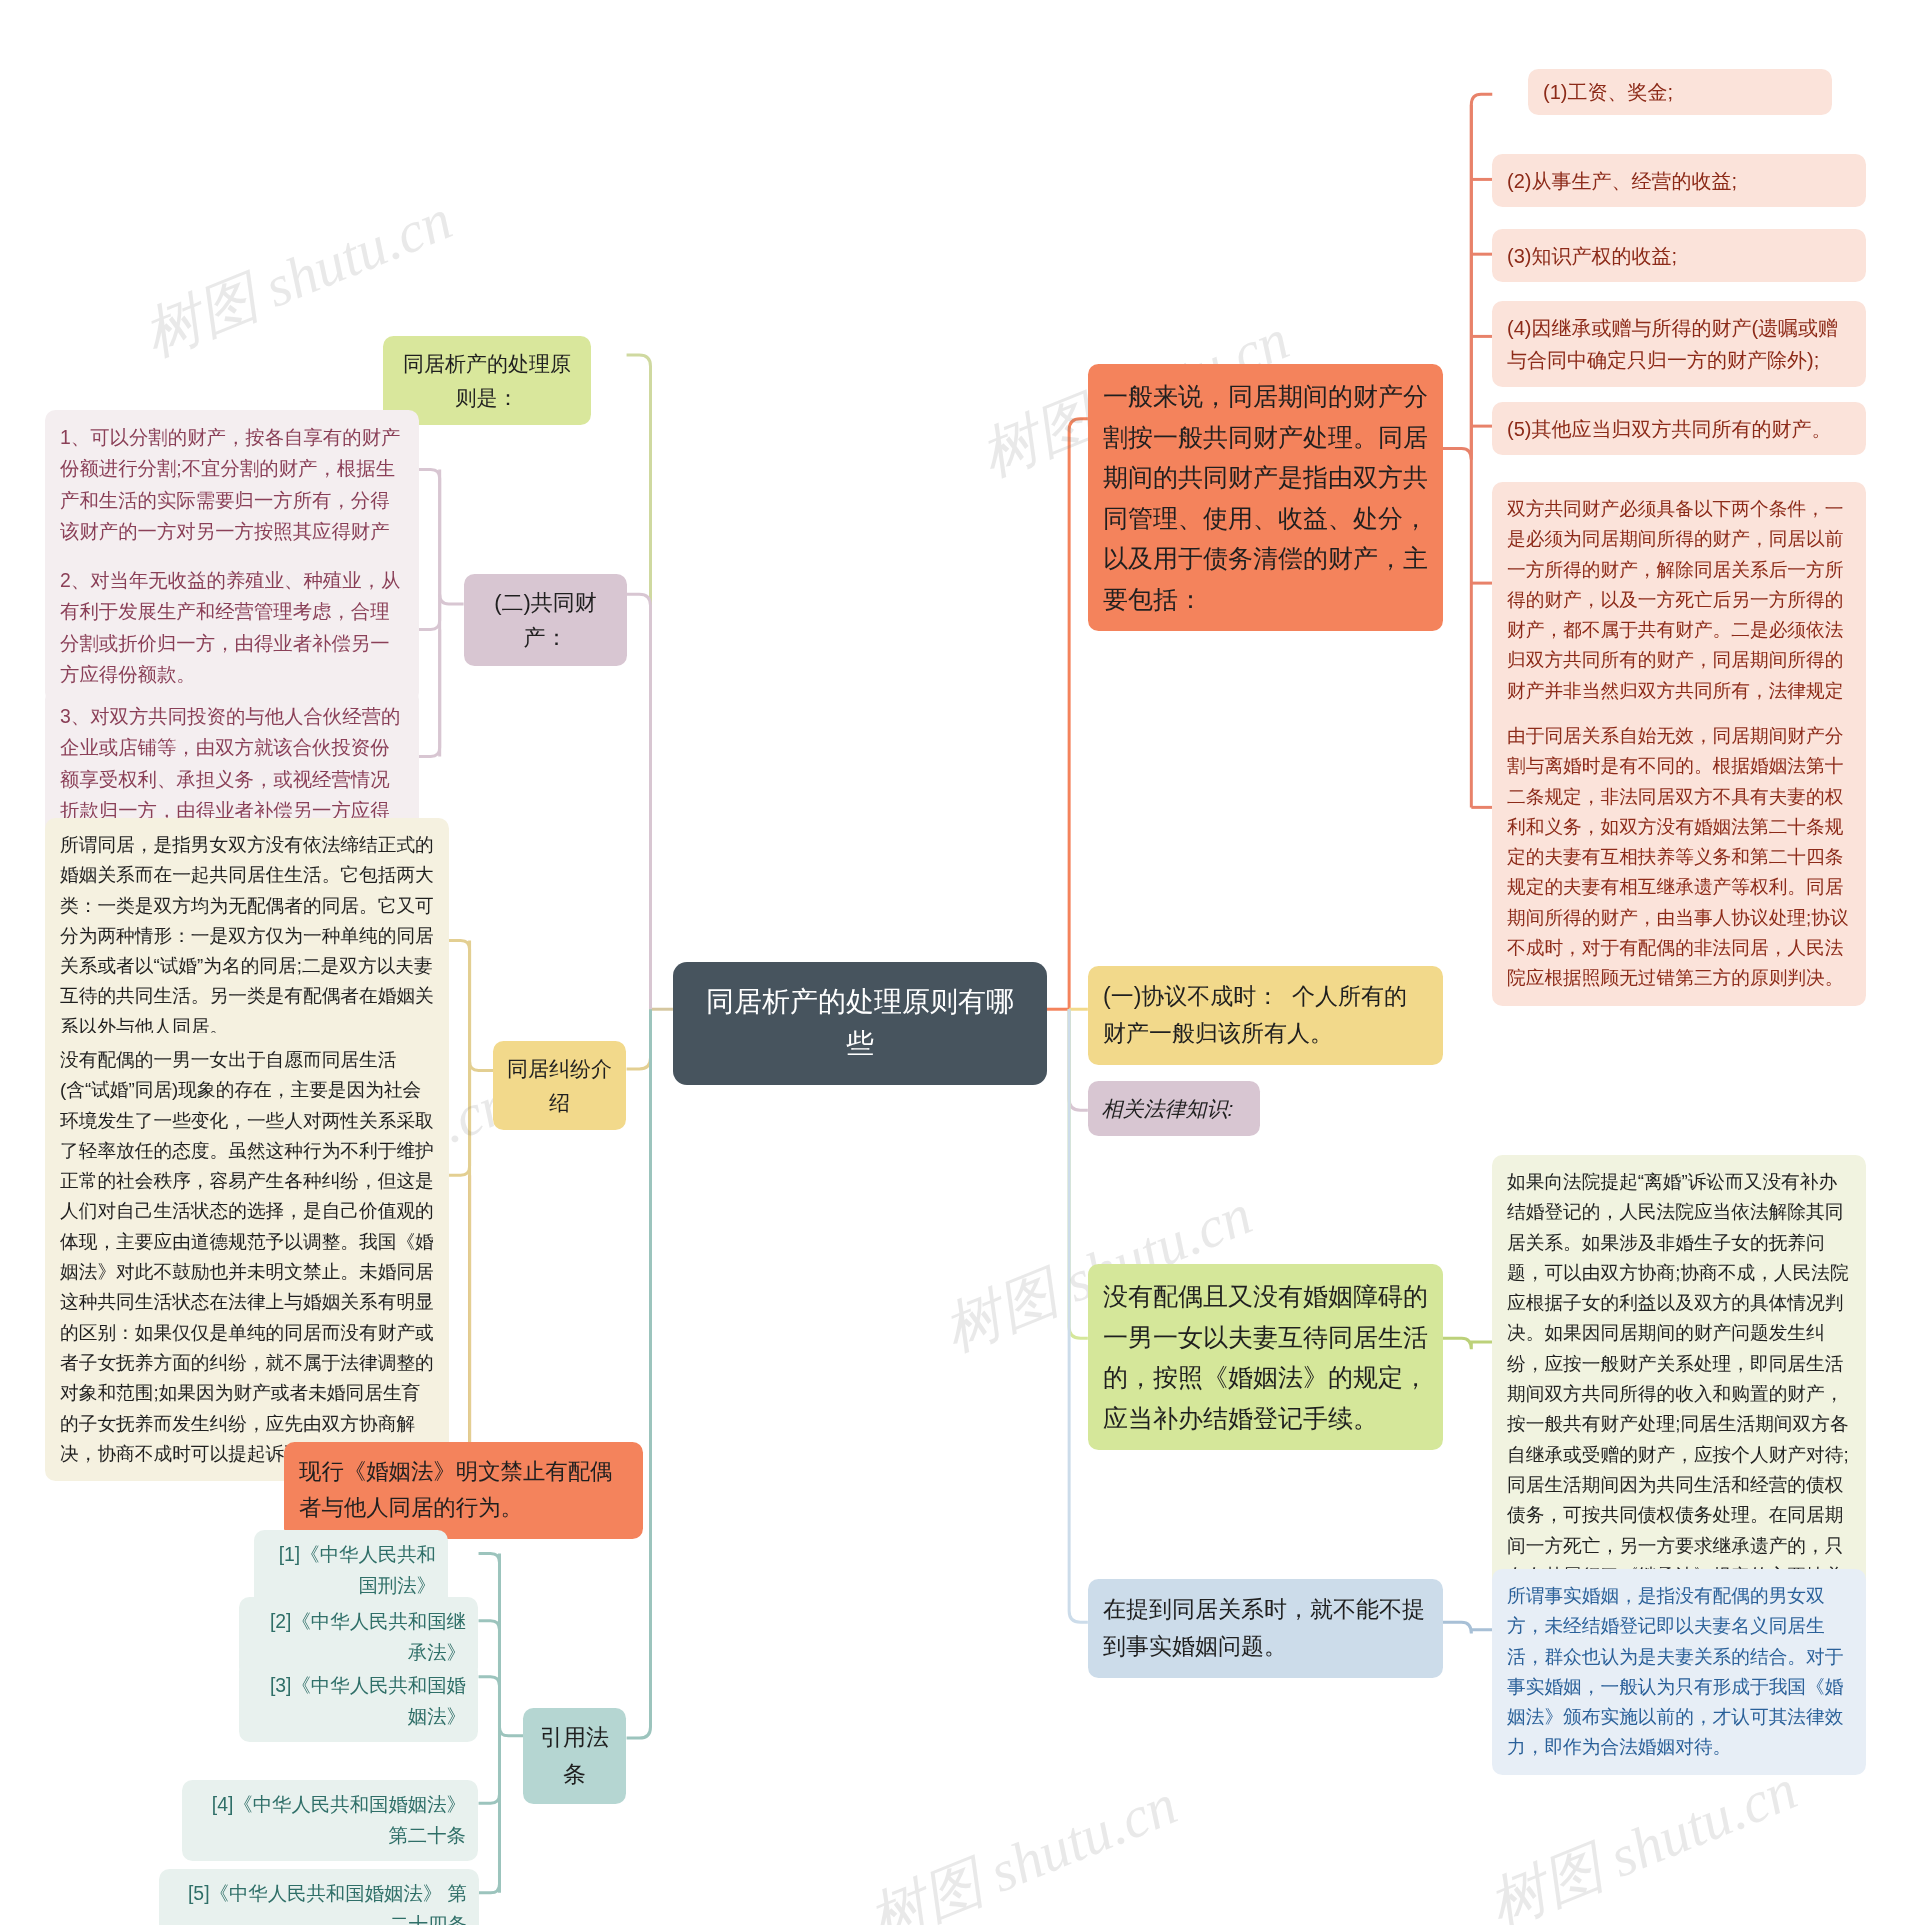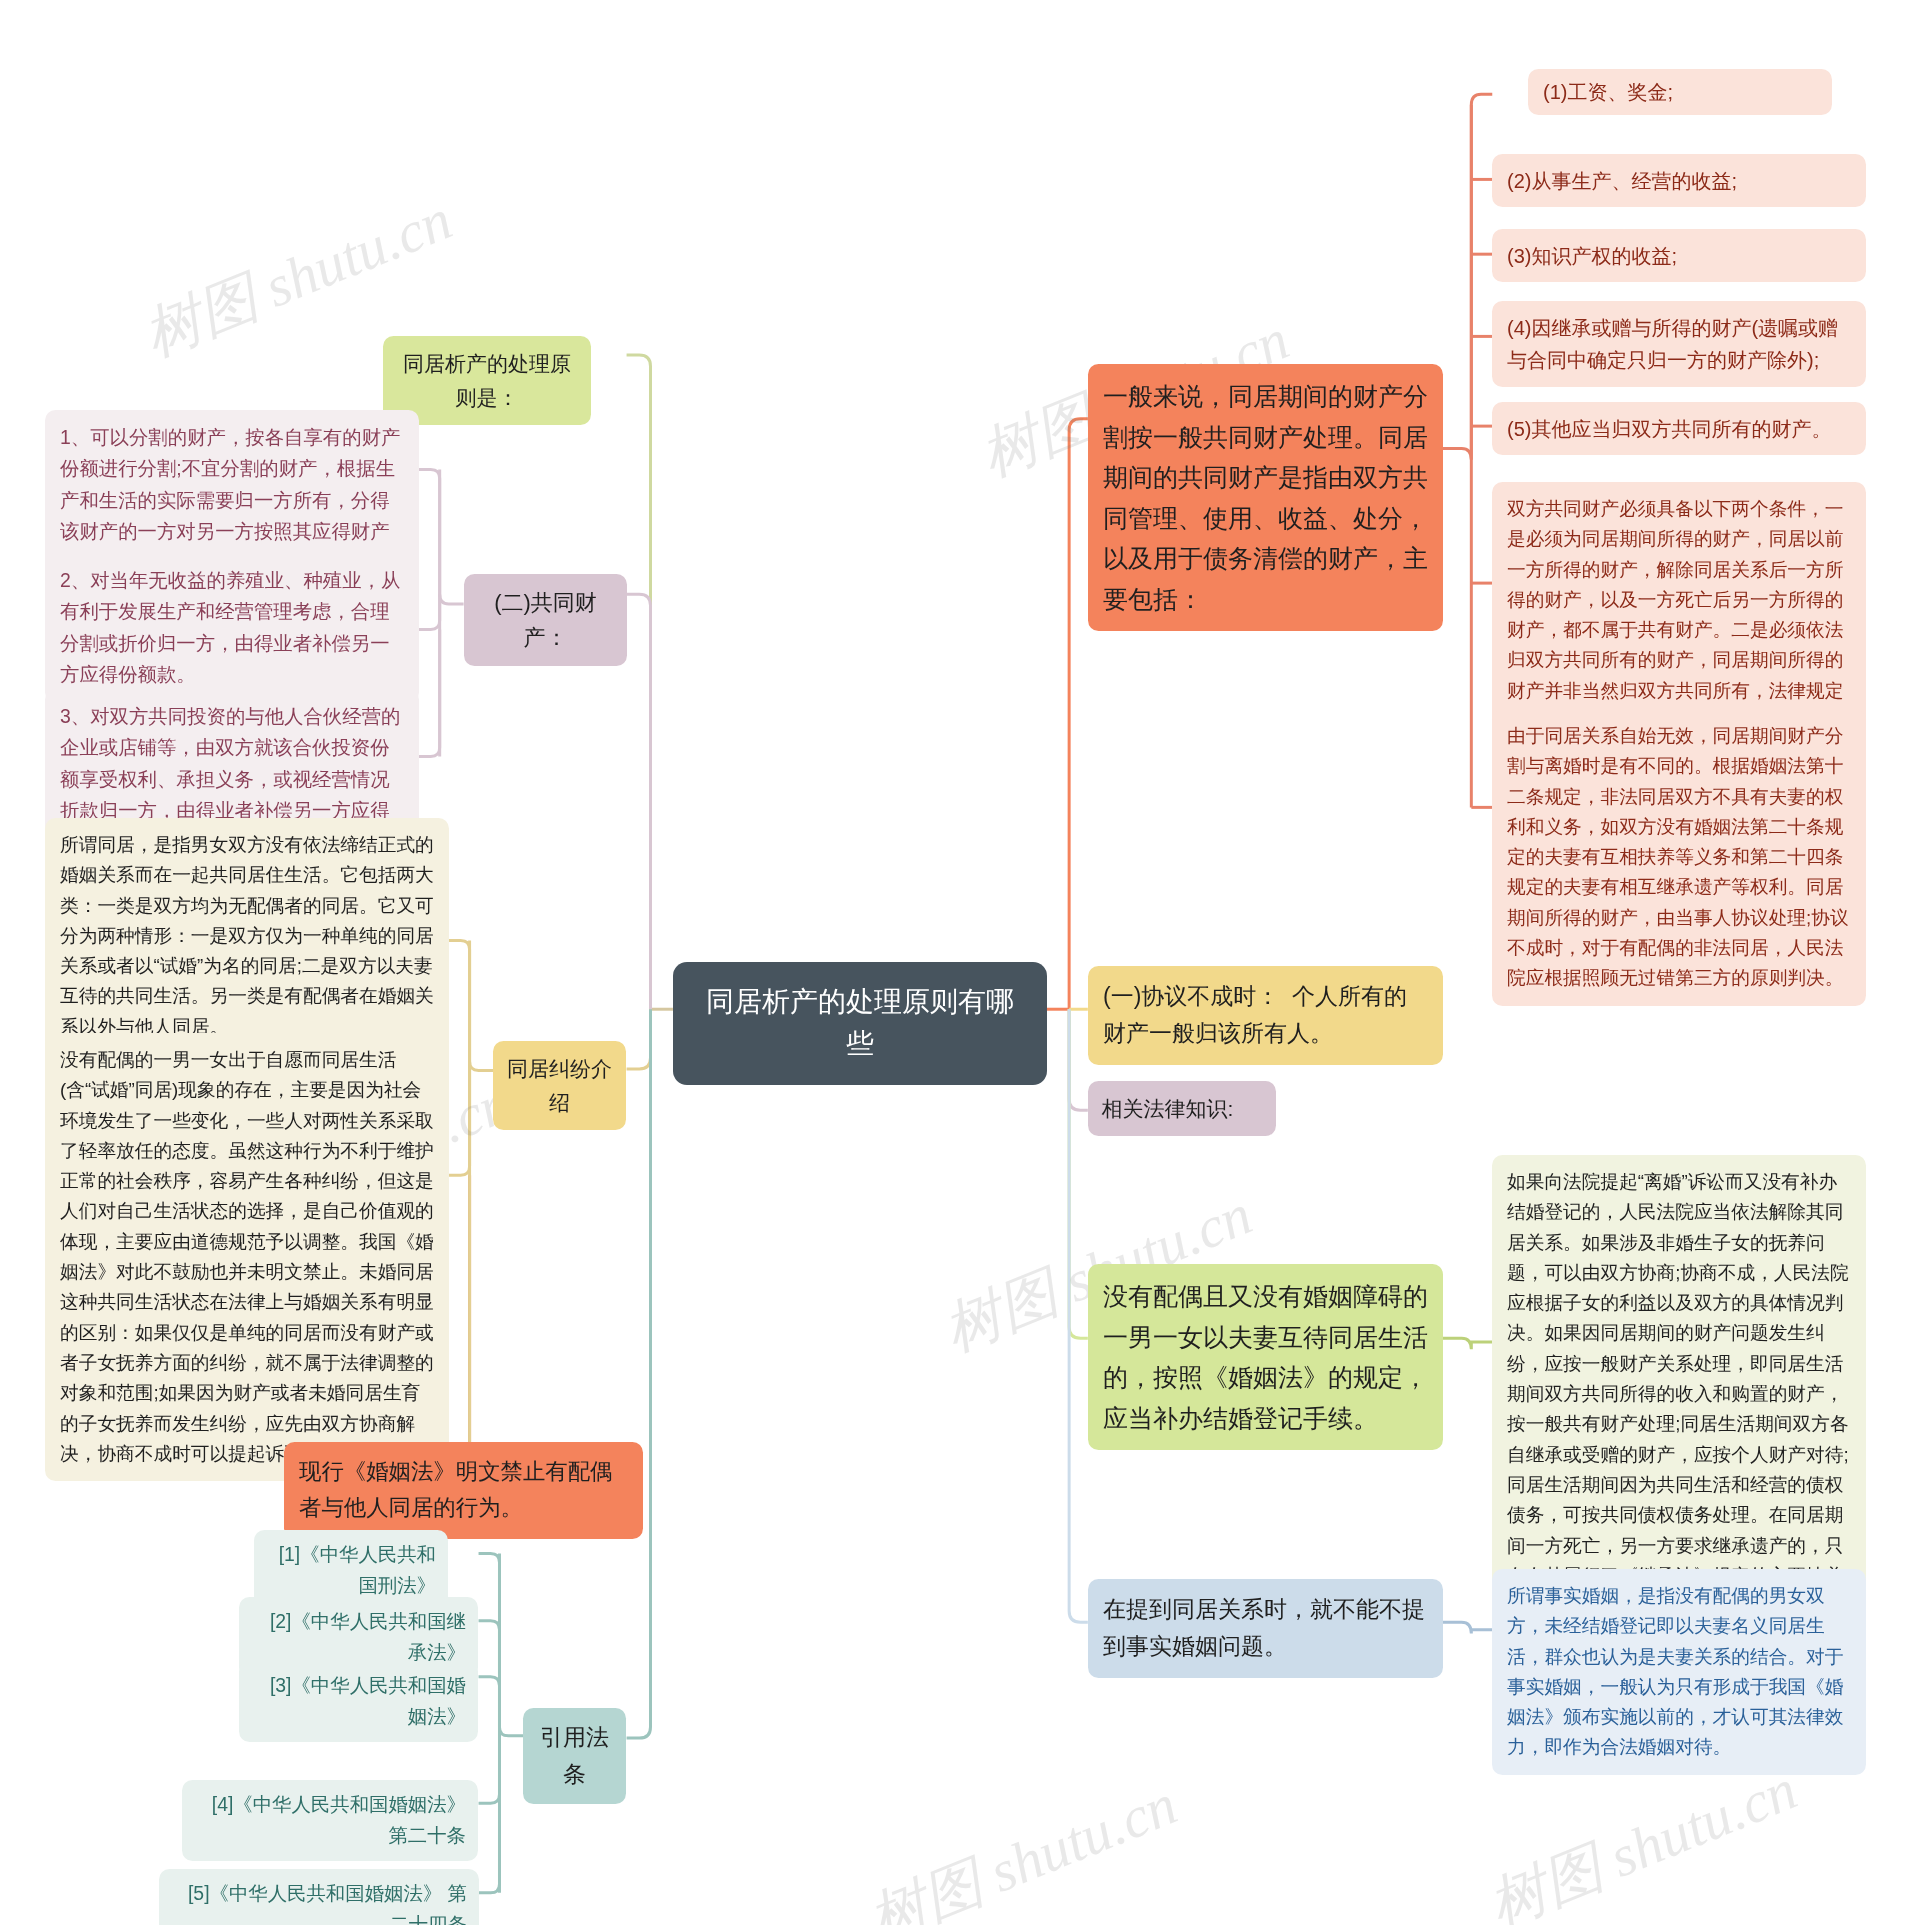--- a/index.html
+++ b/index.html
@@ -172,21 +172,21 @@
   <div class="node c-pink" style="left:1492px;top:301px;width:374px;padding:10.5px 15px;">(4)因继承或赠与所得的财产(遗嘱或赠与合同中确定只归一方的财产除外);</div>
 
   <div class="node c-pink" style="left:1492px;top:402px;width:374px;padding:10.5px 15px;">(5)其他应当归双方共同所有的财产。</div>
 
   <div class="node c-pink-sm" style="left:1492px;top:482px;width:374px;">双方共同财产必须具备以下两个条件，一是必须为同居期间所得的财产，同居以前一方所得的财产，解除同居关系后一方所得的财产，以及一方死亡后另一方所得的财产，都不属于共有财产。二是必须依法归双方共同所有的财产，同居期间所得的财产并非当然归双方共同所有，法律规定归一方所有的财产，或者双方约定归各自所有的财产，不属于共同财产。</div>
 
   <div class="node c-pink-sm" style="left:1492px;top:709px;width:374px;">由于同居关系自始无效，同居期间财产分割与离婚时是有不同的。根据婚姻法第十二条规定，非法同居双方不具有夫妻的权利和义务，如双方没有婚姻法第二十条规定的夫妻有互相扶养等义务和第二十四条规定的夫妻有相互继承遗产等权利。同居期间所得的财产，由当事人协议处理;协议不成时，对于有配偶的非法同居，人民法院应根据照顾无过错第三方的原则判决。</div>
 
   <div class="node c-yellow" style="left:1088px;top:966px;width:355px;">(一)协议不成时：  个人所有的财产一般归该所有人。</div>
 
-  <div class="node c-lilac" style="left:1088px;top:1081px;width:188px;padding:10.5px 13.5px;">相关法律知识:</div>
+  <div class="node c-lilac" style="left:1088px;top:1081px;width:172px;padding:10.5px 13.5px;font-style:italic;">相关法律知识:</div>
 
   <div class="node c-green" style="left:1088px;top:1264px;width:355px;">没有配偶且又没有婚姻障碍的一男一女以夫妻互待同居生活的，按照《婚姻法》的规定，应当补办结婚登记手续。</div>
 
   <div class="node c-cream2" style="left:1492px;top:1155px;width:374px;">如果向法院提起“离婚”诉讼而又没有补办结婚登记的，人民法院应当依法解除其同居关系。如果涉及非婚生子女的抚养问题，可以由双方协商;协商不成，人民法院应根据子女的利益以及双方的具体情况判决。如果因同居期间的财产问题发生纠纷，应按一般财产关系处理，即同居生活期间双方共同所得的收入和购置的财产，按一般共有财产处理;同居生活期间双方各自继承或受赠的财产，应按个人财产对待;同居生活期间因为共同生活和经营的债权债务，可按共同债权债务处理。在同居期间一方死亡，另一方要求继承遗产的，只有在其履行了《继承法》规定的主要扶养义务的情况下，才能作为法定继承人以外的人分得适当的财产。</div>
 
   <div class="node c-blue" style="left:1088px;top:1579px;width:355px;">在提到同居关系时，就不能不提到事实婚姻问题。</div>
 
   <div class="node c-blue-txt" style="left:1492px;top:1569px;width:374px;">所谓事实婚姻，是指没有配偶的男女双方，未经结婚登记即以夫妻名义同居生活，群众也认为是夫妻关系的结合。对于事实婚姻，一般认为只有形成于我国《婚姻法》颁布实施以前的，才认可其法律效力，即作为合法婚姻对待。</div>
 
 </div>

